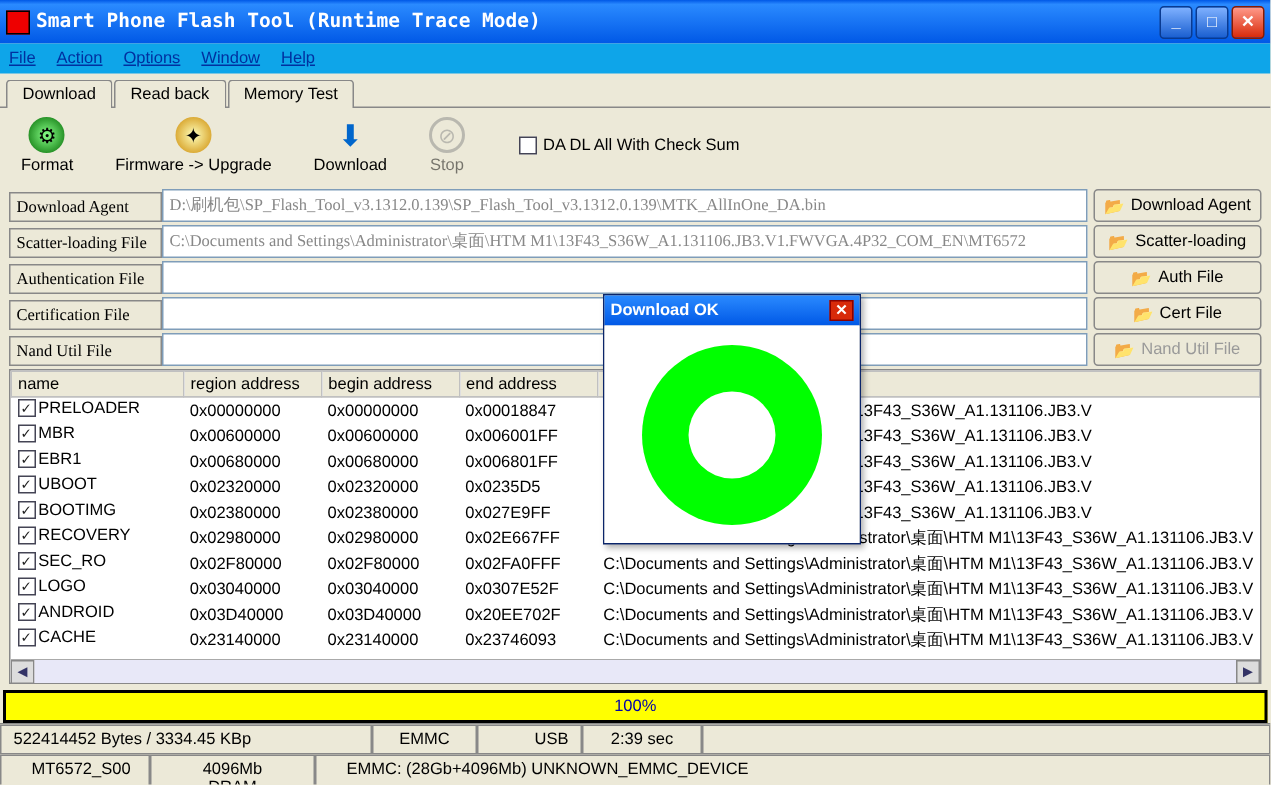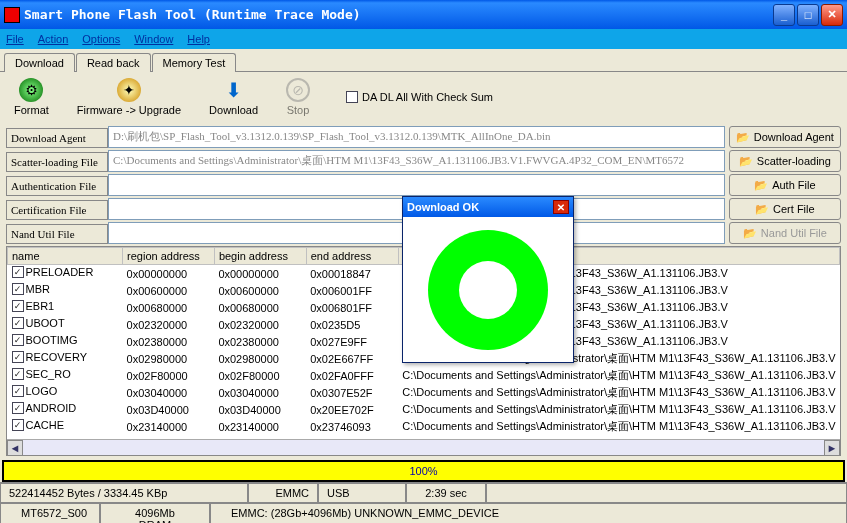--- a/index.html
+++ b/index.html
@@ -231,22 +231,22 @@
     <div class="arrow">►</div>
   </div>
 </div>
 
 <div class="progress">
   <span>100%</span>
 </div>
 
 <div class="statusbar">
   <div class="cell" style="width:248px">522414452 Bytes / 3334.45 KBp</div>
-  <div class="cell" style="width:70px;text-align:right">EMMC</div>
-  <div class="cell" style="width:88px;text-align:left">USB</div>
+  <div class="cell" style="width:70px;text-align:center">EMMC</div>
+  <div class="cell" style="width:70px;text-align:right">USB</div>
   <div class="cell" style="width:80px;text-align:center">2:39 sec</div>
   <div class="cell" style="flex:1"></div>
 </div>
 <div class="statusbar2">
   <div class="cell" style="width:100px;text-align:center">MT6572_S00</div>
   <div class="cell" style="width:110px;text-align:center">4096Mb DRAM</div>
   <div class="cell" style="flex:1">EMMC: (28Gb+4096Mb) UNKNOWN_EMMC_DEVICE</div>
 </div>
 
 <div class="dialog">

